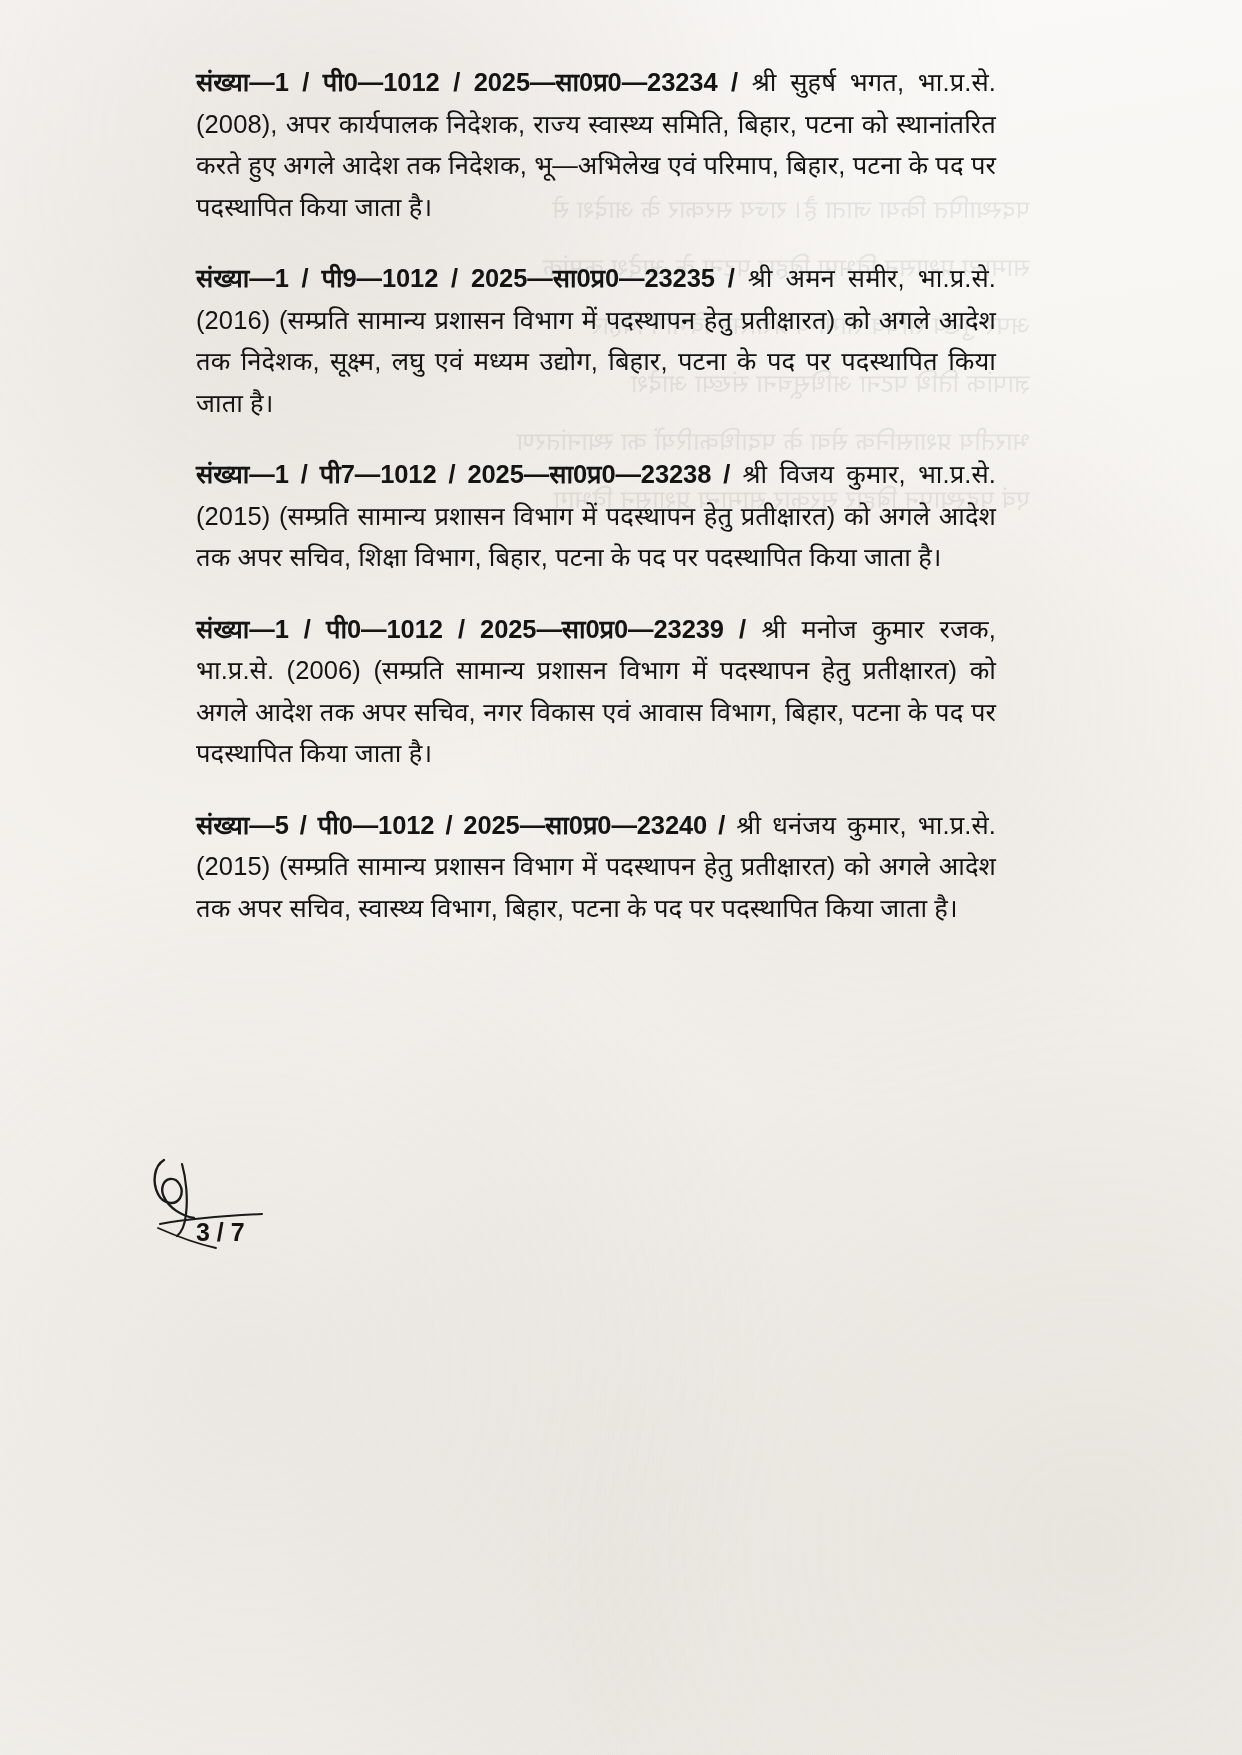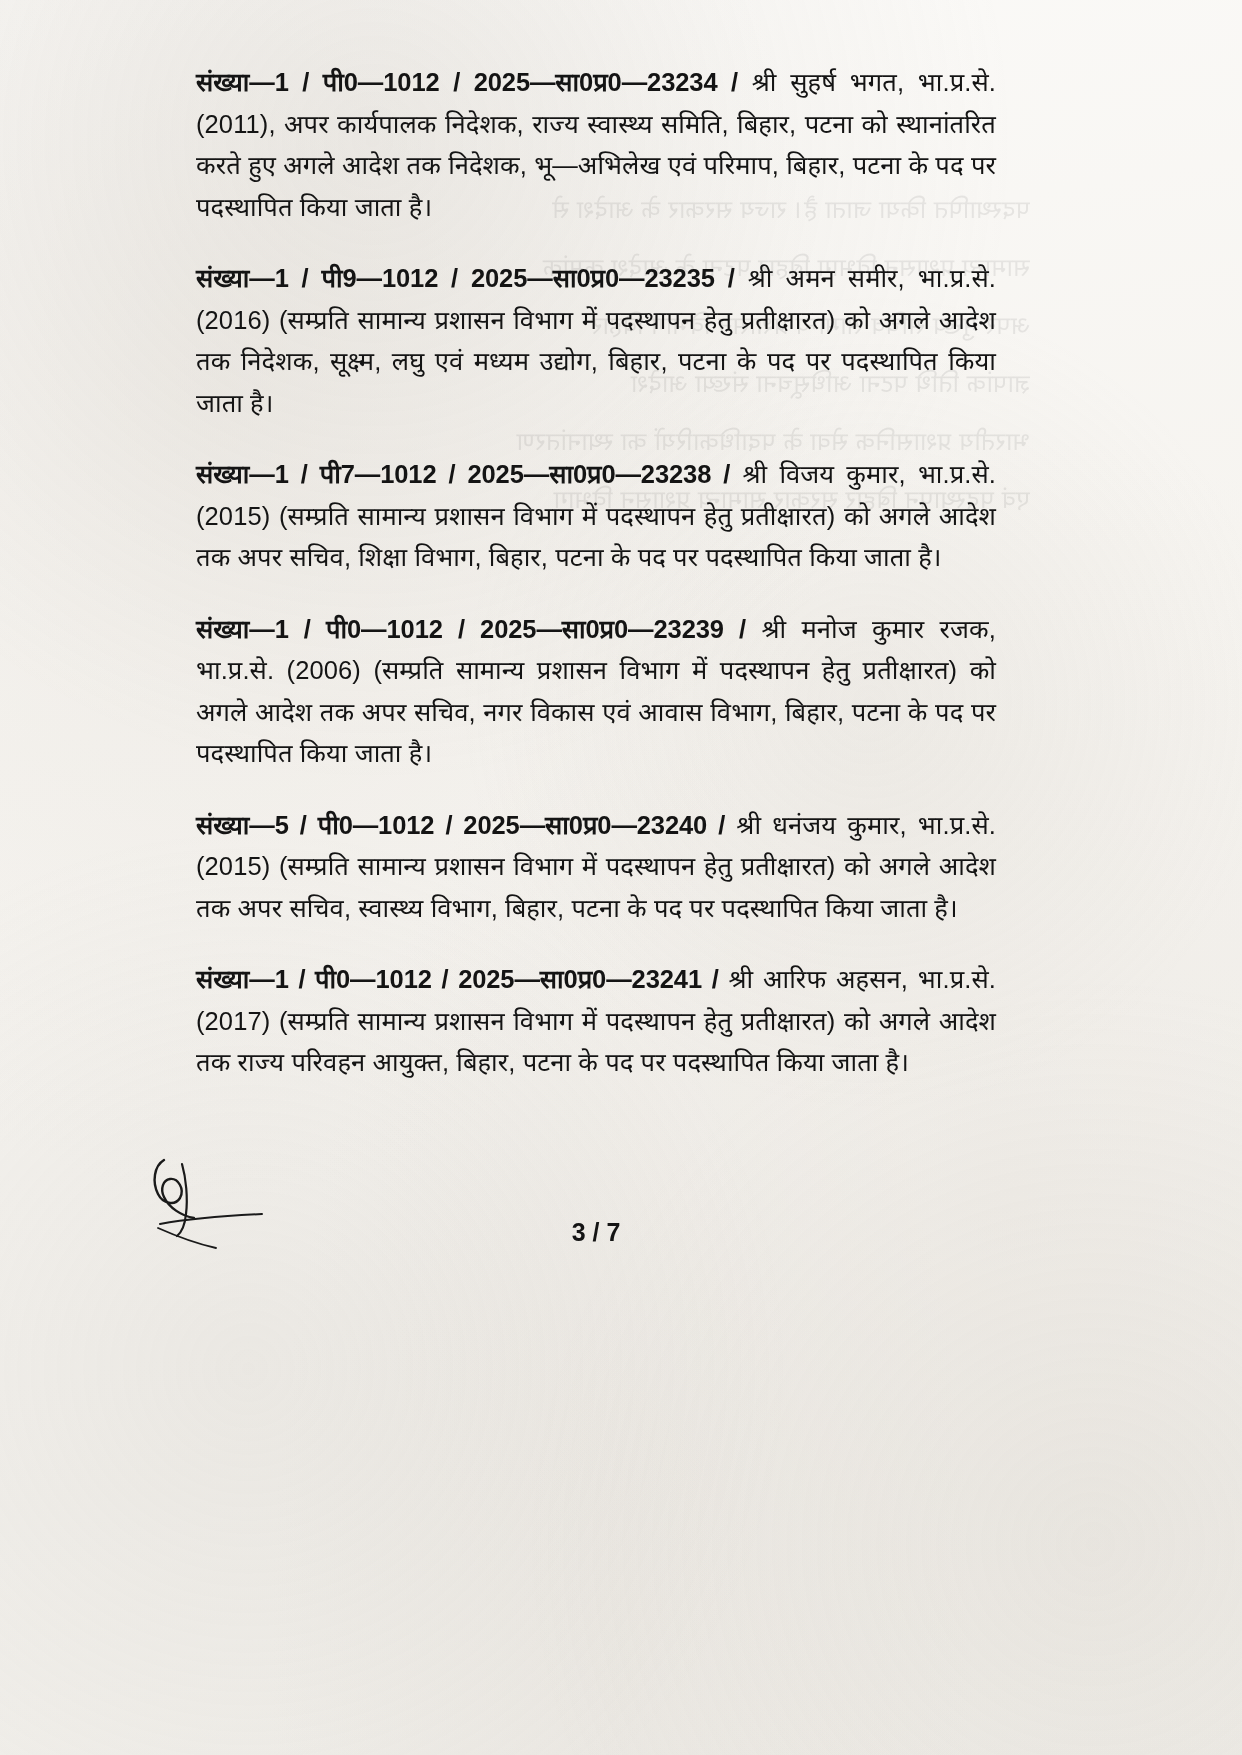--- a/index.html
+++ b/index.html
@@ -71,21 +71,21 @@
   .ref {
     font-weight: bold;
     letter-spacing: -0.1px;
   }
   .footer {
     position: absolute;
     left: 196px;
     top: 1218px;
     width: 800px;
     display: flex;
-    justify-content: center;
+    justify-content: flex-start;
     font-family: "Liberation Sans", sans-serif;
     font-size: 25px;
     font-weight: bold;
     color: #141414;
   }
   .signature {
     position: absolute;
     left: 142px;
     top: 1148px;
     width: 180px;
@@ -105,33 +105,32 @@
     <div>पदस्थापित किया जाता है। राज्य सरकार के आदेश से</div>
     <div>सामान्य प्रशासन विभाग बिहार पटना के आदेश क्रमांक</div>
     <div>अपर मुख्य सचिव सामान्य प्रशासन विभाग बिहार</div>
     <div>ज्ञापांक तिथि पटना अधिसूचना संख्या आदेश</div>
     <div>भारतीय प्रशासनिक सेवा के पदाधिकारियों का स्थानांतरण</div>
     <div>एवं पदस्थापन बिहार सरकार सामान्य प्रशासन विभाग</div>
   </div>
 
   <div class="doc-body">
 
-    <p class="para"><span class="ref">संख्या—1 / पी0—1012 / 2025—सा0प्र0—23234 /</span> <span>श्री सुहर्ष भगत, भा.प्र.से.(2011), अपर कार्यपालक निदेशक, राज्य स्वास्थ्य समिति, बिहार, पटना को स्थानांतरित करते हुए अगले आदेश तक निदेशक, भू—अभिलेख एवं परिमाप, बिहार, पटना के पद पर पदस्थापित किया जाता है।</span></p>
+    <p class="para"><span class="ref">संख्या—1 / पी0—1012 / 2025—सा0प्र0—23234 /</span> <span>श्री सुहर्ष भगत, भा.प्र.से.(2008), अपर कार्यपालक निदेशक, राज्य स्वास्थ्य समिति, बिहार, पटना को स्थानांतरित करते हुए अगले आदेश तक निदेशक, भू—अभिलेख एवं परिमाप, बिहार, पटना के पद पर पदस्थापित किया जाता है।</span></p>
 
     <p class="para"><span class="ref">संख्या—1 / पी9—1012 / 2025—सा0प्र0—23235 /</span> <span>श्री अमन समीर, भा.प्र.से. (2016) (सम्प्रति सामान्य प्रशासन विभाग में पदस्थापन हेतु प्रतीक्षारत) को अगले आदेश तक निदेशक, सूक्ष्म, लघु एवं मध्यम उद्योग, बिहार, पटना के पद पर पदस्थापित किया जाता है।</span></p>
 
 
 
     <p class="para"><span class="ref">संख्या—1 / पी7—1012 / 2025—सा0प्र0—23238 /</span> <span>श्री विजय कुमार, भा.प्र.से.(2015) (सम्प्रति सामान्य प्रशासन विभाग में पदस्थापन हेतु प्रतीक्षारत) को अगले आदेश तक अपर सचिव, शिक्षा विभाग, बिहार, पटना के पद पर पदस्थापित किया जाता है।</span></p>
 
     <p class="para"><span class="ref">संख्या—1 / पी0—1012 / 2025—सा0प्र0—23239 /</span> <span>श्री मनोज कुमार रजक, भा.प्र.से. (2006) (सम्प्रति सामान्य प्रशासन विभाग में पदस्थापन हेतु प्रतीक्षारत) को अगले आदेश तक अपर सचिव, नगर विकास एवं आवास विभाग, बिहार, पटना के पद पर पदस्थापित किया जाता है।</span></p>
 
     <p class="para"><span class="ref">संख्या—5 / पी0—1012 / 2025—सा0प्र0—23240 /</span> <span>श्री धनंजय कुमार, भा.प्र.से. (2015) (सम्प्रति सामान्य प्रशासन विभाग में पदस्थापन हेतु प्रतीक्षारत) को अगले आदेश तक अपर सचिव, स्वास्थ्य विभाग, बिहार, पटना के पद पर पदस्थापित किया जाता है।</span></p>
 
-    <p class="para"><span class="ref">संख्या—1 / पी0—1012 / 2025—सा0प्र0—23241 /</span> <span>श्री आरिफ अहसन, भा.प्र.से. (2017) (सम्प्रति सामान्य प्रशासन विभाग में पदस्थापन हेतु प्रतीक्षारत) को अगले आदेश तक राज्य परिवहन आयुक्त, बिहार, पटना के पद पर पदस्थापित किया जाता है।</span></p>
 
   </div>
 
   <div class="signature">
     <svg width="180" height="120" viewBox="0 0 180 120" fill="none" xmlns="http://www.w3.org/2000/svg" aria-hidden="true">
       <path d="M22 12 C12 18, 10 34, 16 46 C21 56, 33 58, 38 50 C43 41, 36 30, 28 31 C21 32, 18 41, 22 49 C27 60, 40 68, 52 70" stroke="#1a1a1a" stroke-width="2.4" stroke-linecap="round" fill="none"></path>
       <path d="M40 16 C44 30, 46 50, 44 66 C43 76, 40 84, 35 88" stroke="#1a1a1a" stroke-width="2.2" stroke-linecap="round" fill="none"></path>
       <path d="M18 76 C40 72, 78 68, 120 66" stroke="#1a1a1a" stroke-width="2" stroke-linecap="round" fill="none"></path>
       <path d="M16 80 C34 88, 56 96, 74 100" stroke="#1a1a1a" stroke-width="1.8" stroke-linecap="round" fill="none"></path>
     </svg>

